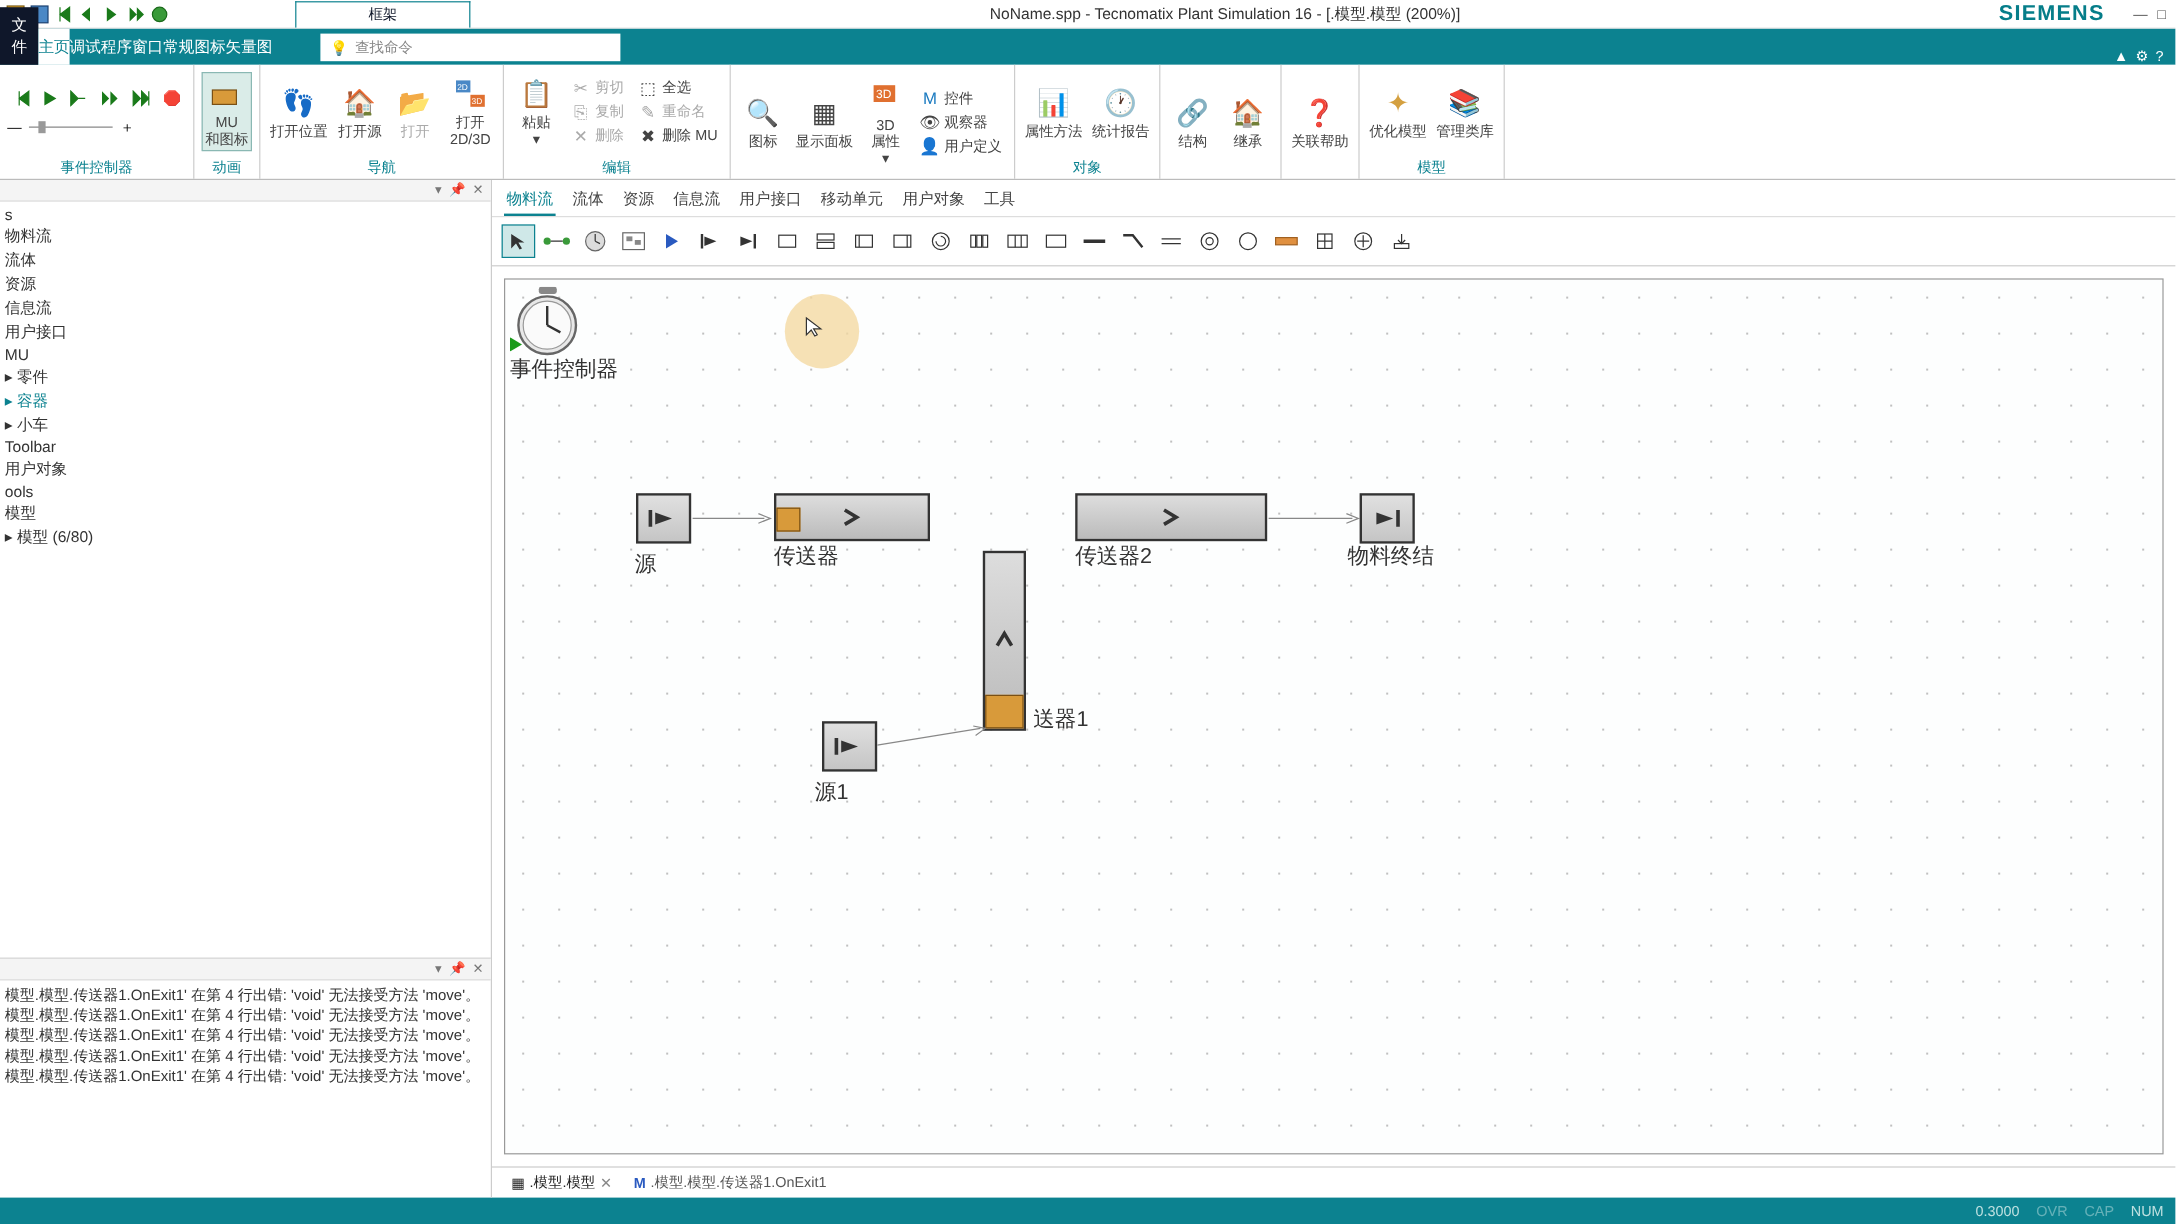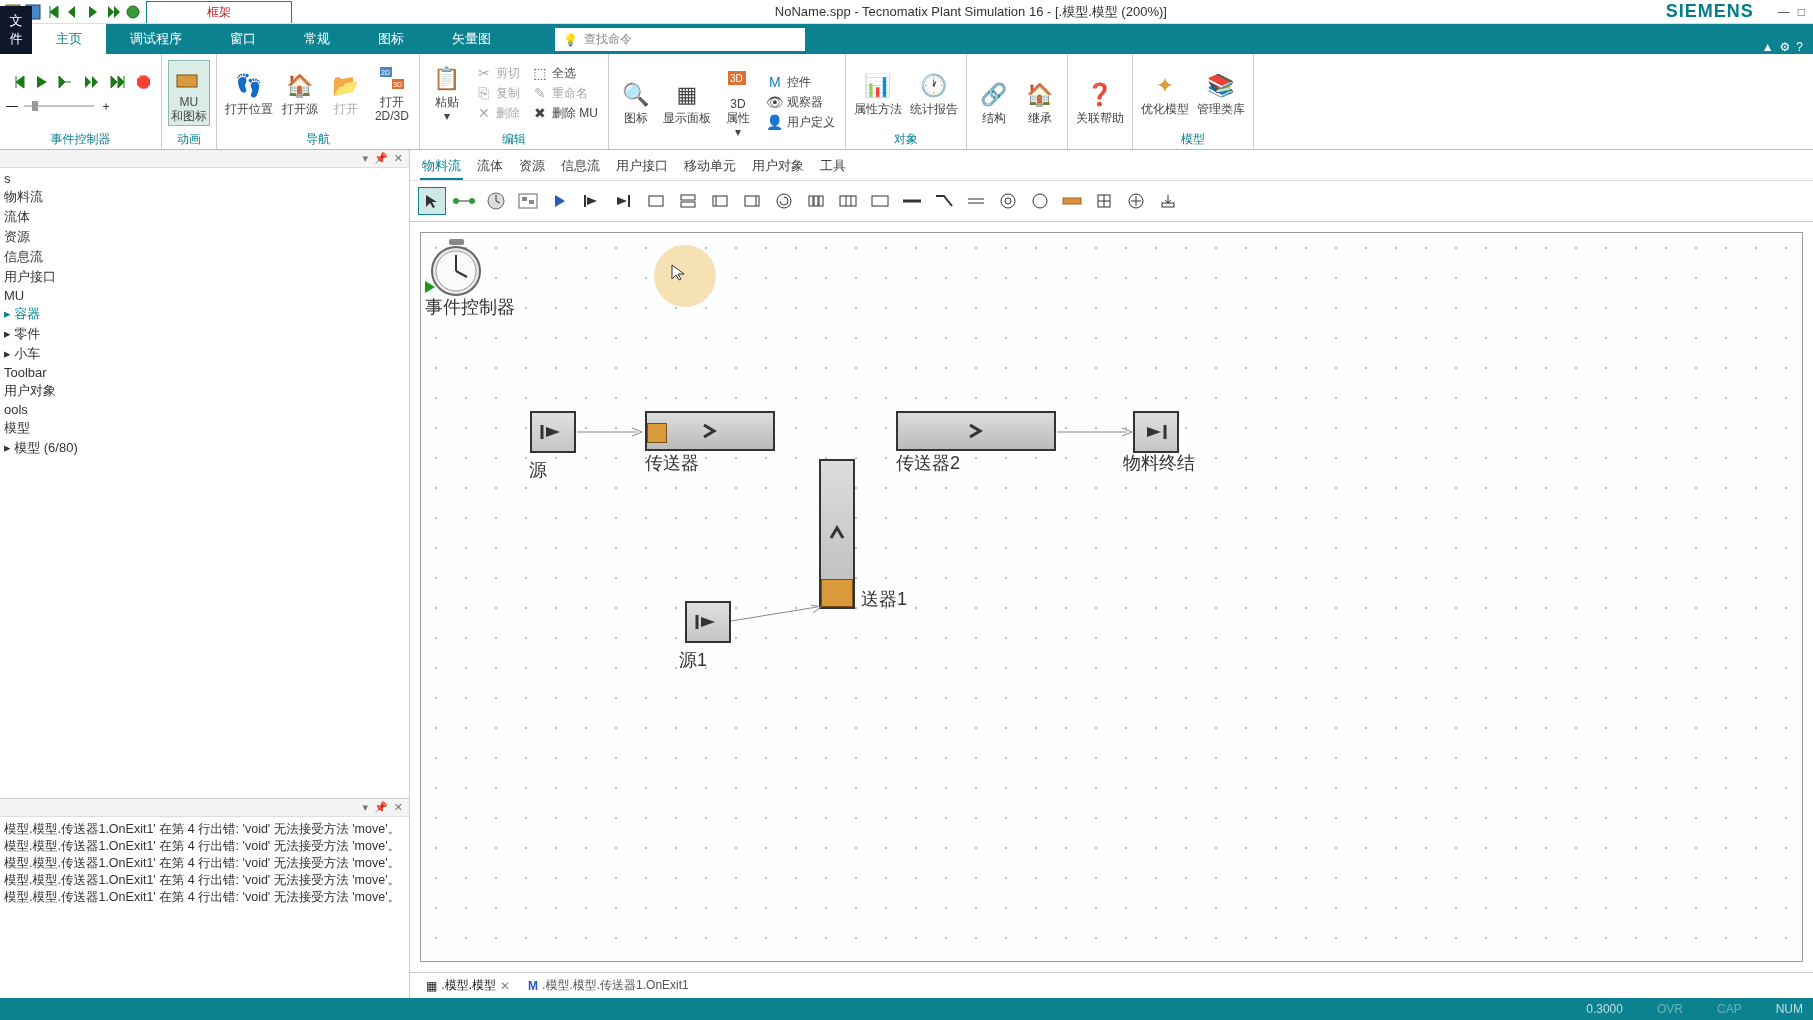--- a/index.html
+++ b/index.html
@@ -1,28 +1,28 @@
 <!DOCTYPE html>
 <html><head>
 <meta charset="utf-8">
 <style>
 * { margin: 0; padding: 0; box-sizing: border-box; font-family: "Microsoft YaHei", "Segoe UI", sans-serif; }
 body { background: #fff; font-size: 12px; overflow: hidden; }
 
 .title-bar { height: 24px; background: #fff; display: flex; align-items: center; border-bottom: 1px solid #ddd; }
 .qat { display: flex; align-items: center; gap: 2px; padding: 0 4px; }
 .qat-icon { width: 18px; height: 18px; display: flex; align-items: center; justify-content: center; cursor: pointer; }
-.title-tab { background: #fff; border: 1px solid #0d8290; border-bottom: none; padding: 2px 60px; color: #b91c1c; }
+.title-tab { background: #fff; border: 1px solid #0d8290; border-bottom: none; padding: 2px 60px; margin-left: 100px; color: #0f172a; }
 .title-text { flex: 1; text-align: center; color: #333; font-size: 13px; }
 .brand { color: #057d89; font-weight: bold; font-size: 18px; padding: 0 16px; letter-spacing: 1px; }
 .win-ctrls { display: flex; gap: 8px; padding: 0 8px; color: #555; }
 
 .ribbon { background: #fff; }
 .ribbon-tabs { display: flex; height: 30px; background: #0c8290; align-items: flex-end; }
-.ribbon-tab { padding: 6px 24px; color: #fff; cursor: pointer; font-size: 13px; }
+.ribbon-tab { padding: 6px 0; color: #fff; cursor: pointer; font-size: 13px; }
 .ribbon-tab.active { background: #fff; color: #0c8290; }
 .ribbon-tab.file { background: #0f172a; }
 .search-box { margin-left: auto; background: #fff; display: flex; align-items: center; padding: 3px 8px; width: 250px; color: #888; margin: 3px 8px 3px 40px; }
 .help-icons { margin-left: auto; display: flex; gap: 6px; padding: 0 10px; color: #fff; }
 
 .ribbon-body { display: flex; background: #fff; border-bottom: 1px solid #bbb; height: 96px; }
 .ribbon-group { display: flex; flex-direction: column; border-right: 1px solid #ccc; padding: 2px 6px 0; }
 .ribbon-group-items { display: flex; flex: 1; align-items: center; gap: 4px; }
 .ribbon-group-label { text-align: center; color: #0c8290; font-size: 12px; padding: 1px 0; }
 .r-btn { display: flex; flex-direction: column; align-items: center; justify-content: center; padding: 2px; min-width: 42px; color: #444; font-size: 12px; cursor: pointer; text-align: center; line-height: 14px; }
@@ -61,21 +61,21 @@
 .drain-box { width: 46px; height: 42px; background: linear-gradient(#e0e0e0,#c5c5c5); border: 2px solid #333; display: flex; align-items: center; justify-content: center; }
 
 .highlight-cursor { position: absolute; width: 62px; height: 62px; border-radius: 50%; background: #f3d9a0; opacity: 0.78; left: 233px; top: 12px; }
 
 .doc-tabs { display: flex; padding: 2px 8px; border-top: 1px solid #ccc; gap: 2px; font-size: 12px; }
 .doc-tab { padding: 2px 8px; display: flex; align-items: center; gap: 4px; color: #555; cursor: pointer; }
 .doc-tab.active { color: #222; }
 .doc-tab .close { color: #888; cursor: pointer; }
 
 .status-bar { height: 22px; background: #0c8290; display: flex; align-items: center; color: #bde0e0; font-size: 12px; }
-.status-right { margin-left: auto; display: flex; gap: 34px; padding: 0 10px; }
+.status-right { margin-left: auto; display: flex; gap: 14px; padding: 0 10px; }
 
 svg { display: block; }
 </style>
 </head>
 <body>
 
 <div class="title-bar">
   <div class="qat">
     <span class="qat-icon">
         <svg width="16" height="16">
@@ -375,22 +375,22 @@
       <span>✕</span>
     </div>
     <div class="tree-panel" id="tree-panel">
         <div class="tree-item">s</div>
         <div class="tree-item">物料流</div>
         <div class="tree-item">流体</div>
         <div class="tree-item">资源</div>
         <div class="tree-item">信息流</div>
         <div class="tree-item">用户接口</div>
         <div class="tree-item">MU</div>
+        <div class="tree-item">▸ 零件</div>
         <div class="tree-item selected">▸ 容器</div>
-        <div class="tree-item">▸ 零件</div>
         <div class="tree-item">▸ 小车</div>
         <div class="tree-item">Toolbar</div>
         <div class="tree-item">用户对象</div>
         <div class="tree-item">ools</div>
         <div class="tree-item">模型</div>
         <div class="tree-item">▸ 模型 (6/80)</div>
       </div>
 
     <div class="console-panel">
       <div class="panel-header">

